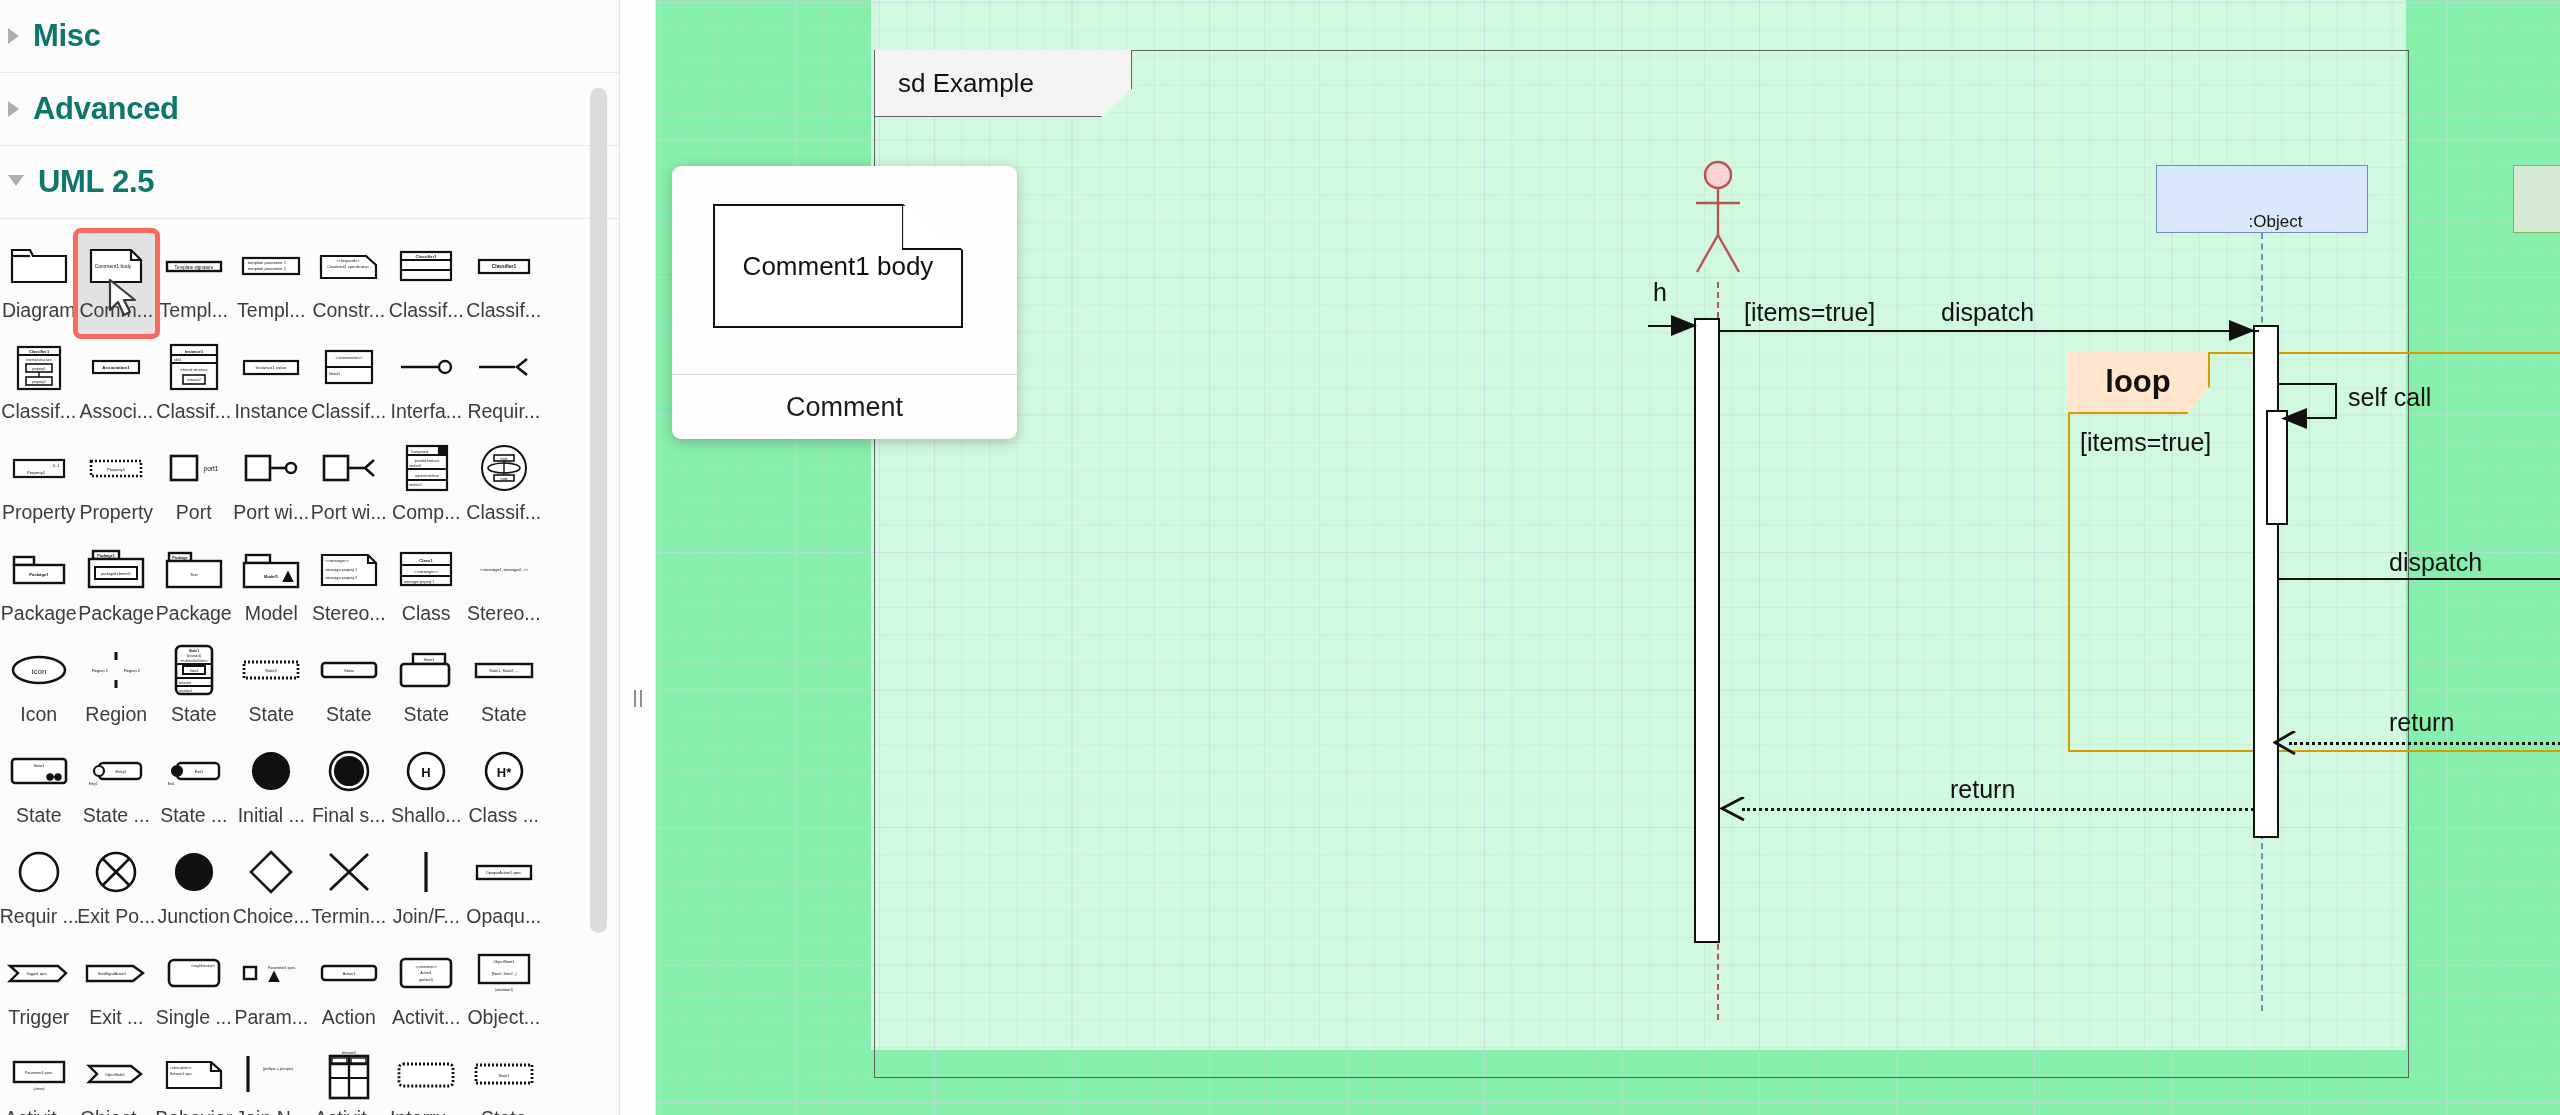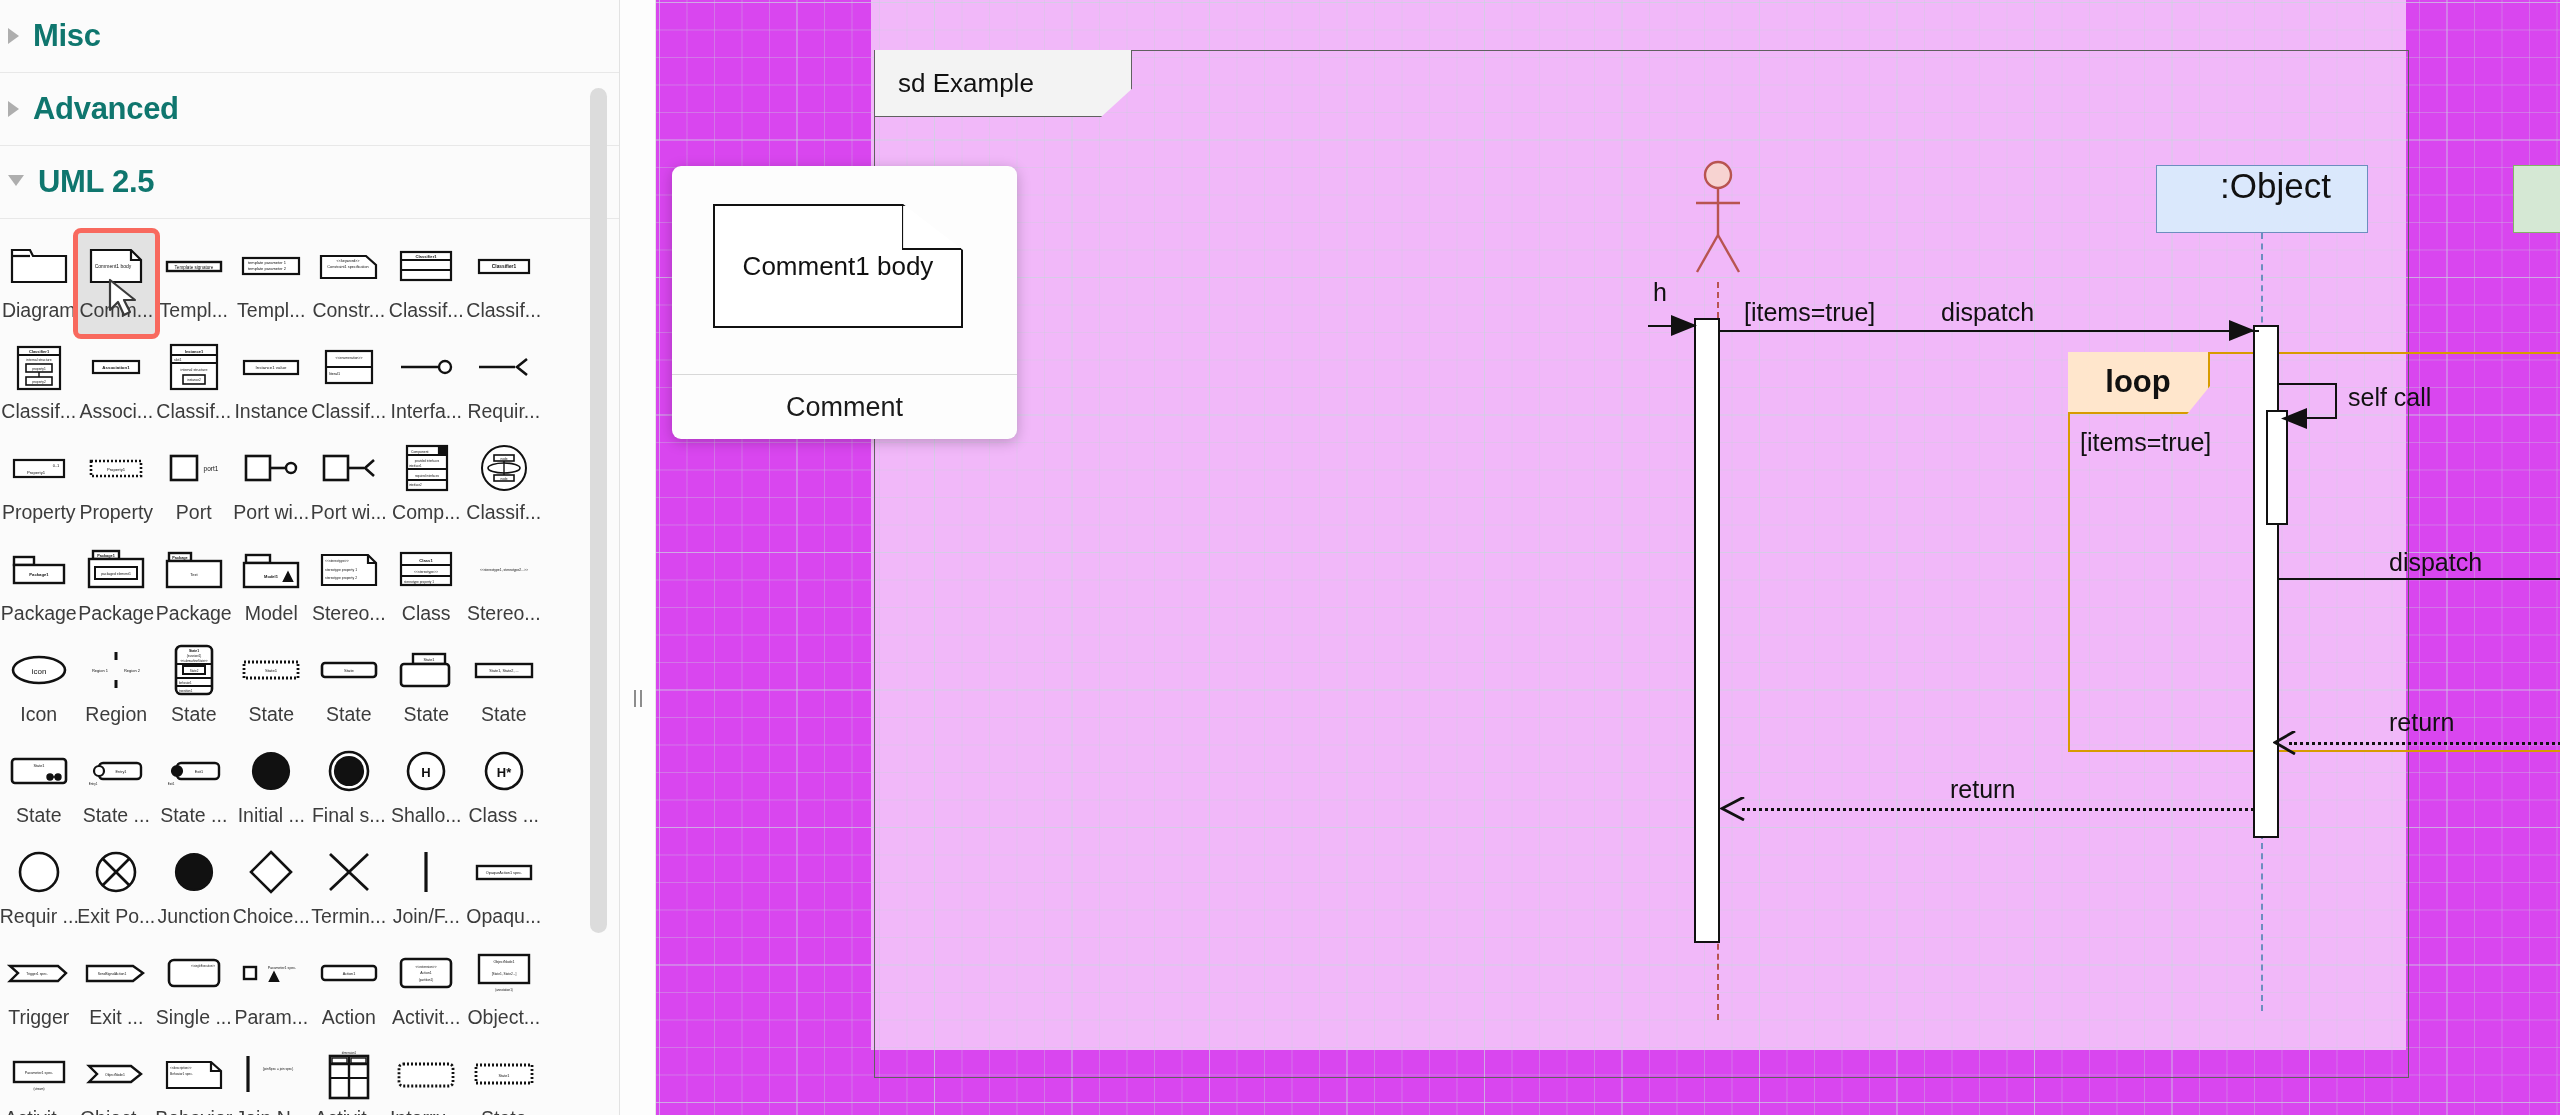--- a/index.html
+++ b/index.html
@@ -78,21 +78,21 @@
   }
   #splitter .grip {
     position:absolute; left:50%; top:690px; transform:translateX(-50%);
     width:8px; height:17px;
     border-left:2.5px solid #8d8d8d; border-right:2.5px solid #8d8d8d;
   }
 
   
   #canvas {
     position:absolute; left:656px; top:0; width:1904px; height:1115px;
-    background:#d946ef;
+    background:#86efac;
     overflow:hidden;
   }
   #grid {
     position:absolute; inset:0;
     background-image:
       linear-gradient(to right, rgba(200,208,218,.34) 1px, transparent 1px),
       linear-gradient(to bottom, rgba(200,208,218,.34) 1px, transparent 1px),
       linear-gradient(to right, rgba(205,215,228,.55) 1px, transparent 1px),
       linear-gradient(to bottom, rgba(205,215,228,.55) 1px, transparent 1px);
     background-size: 27.5px 27.5px, 27.5px 27.5px, 137.5px 137.5px, 137.5px 137.5px;
@@ -119,22 +119,22 @@
   }
   #frame-tag span { font-size:26px; color:#111; }
 
   
   #actor { position:absolute; left:1034px; top:160px; width:56px; height:120px; }
   
   .ll { position:absolute; width:0; border-left-width:2.4px; border-left-style:dashed; }
   
   .objbox {
     position:absolute; width:212px; height:68px;
-    display:flex; align-items:flex-start; justify-content:center;
-    font-size:35px; color:#111;padding-left:27px;
+    display:flex; align-items:flex-end; justify-content:center;
+    font-size:17px; color:#111;padding-left:27px;
   }
   #obj1 { left:1500px; top:165px; background:#dae8fc; border:1.8px solid #6c8ebf; }
   #obj2 { left:1857px; top:165px; background:#d5e8d4; border:1.8px solid #82b366; }
 
   
   .act { position:absolute; background:#fff; border:2.4px solid #111; }
 
   .msg-line { position:absolute; background:#111; height:2.4px; }
   .msg-v { position:absolute; background:#111; width:2.4px; }
   .ret-line {

